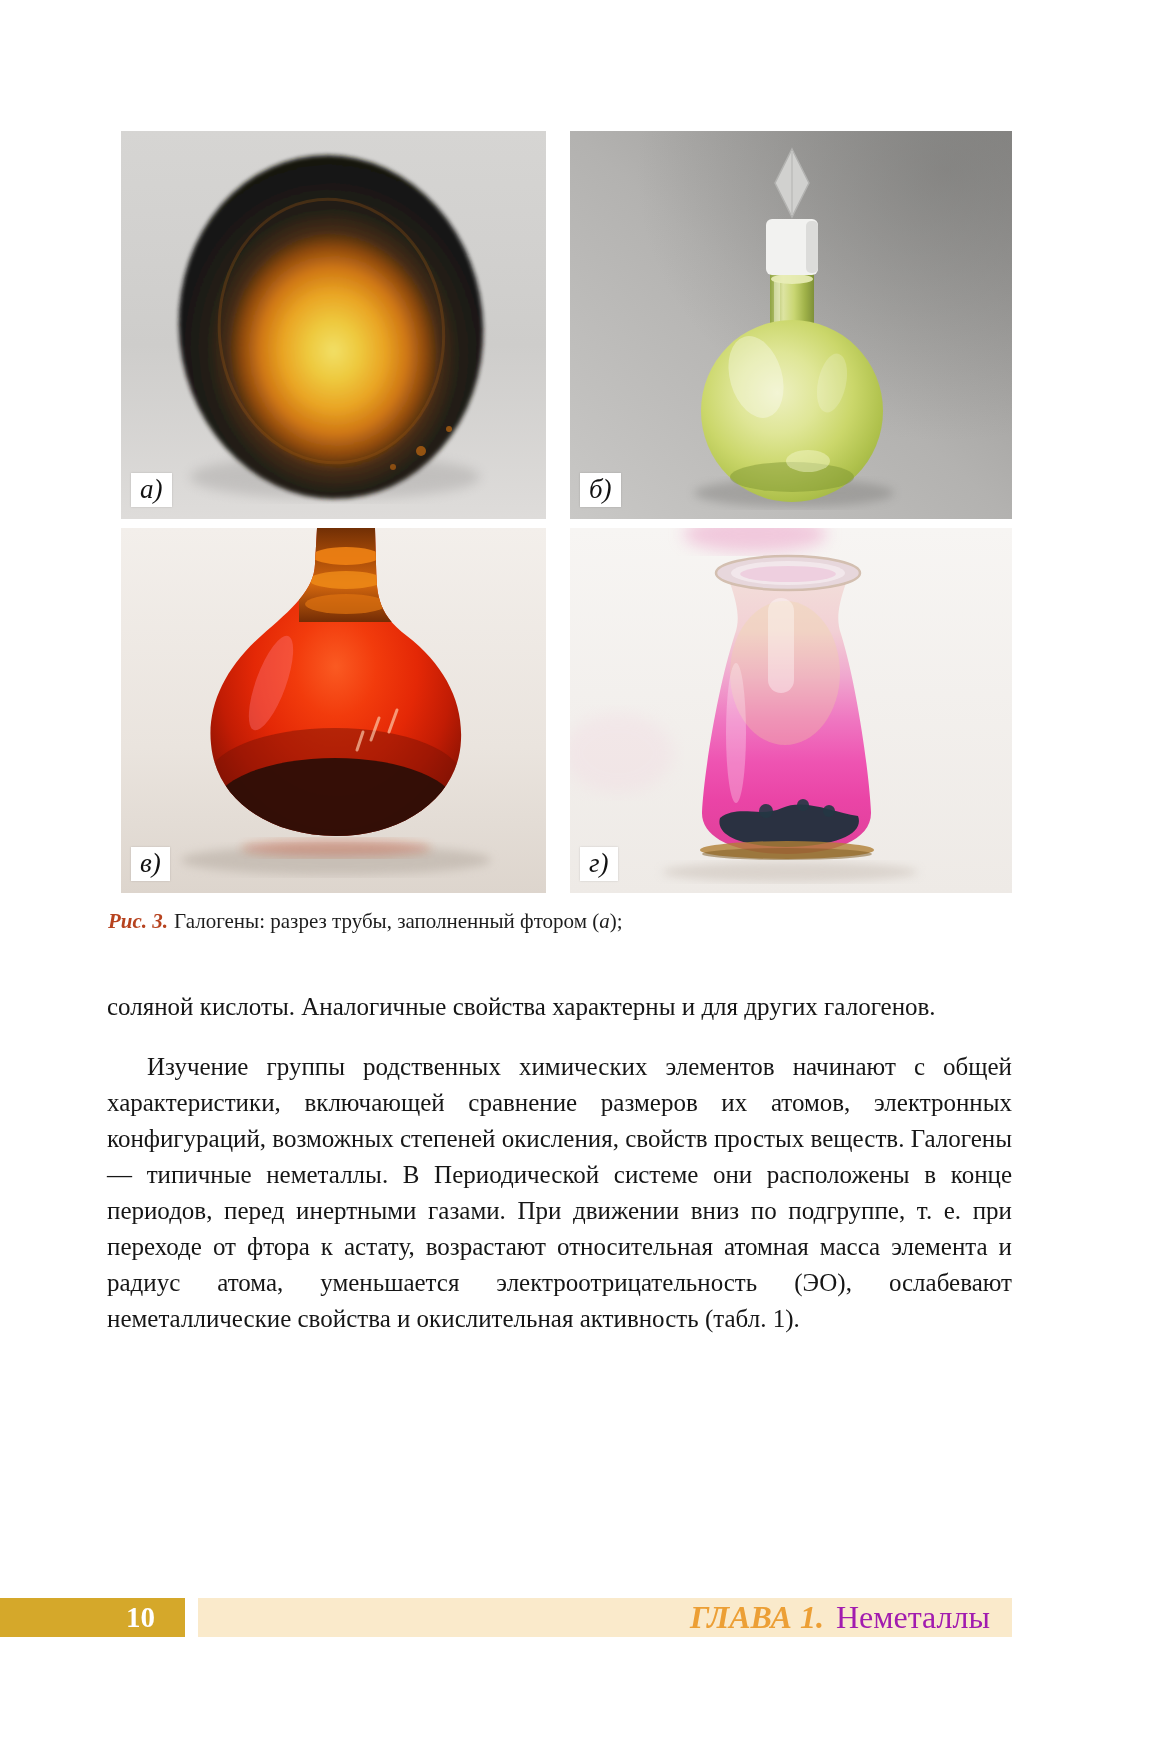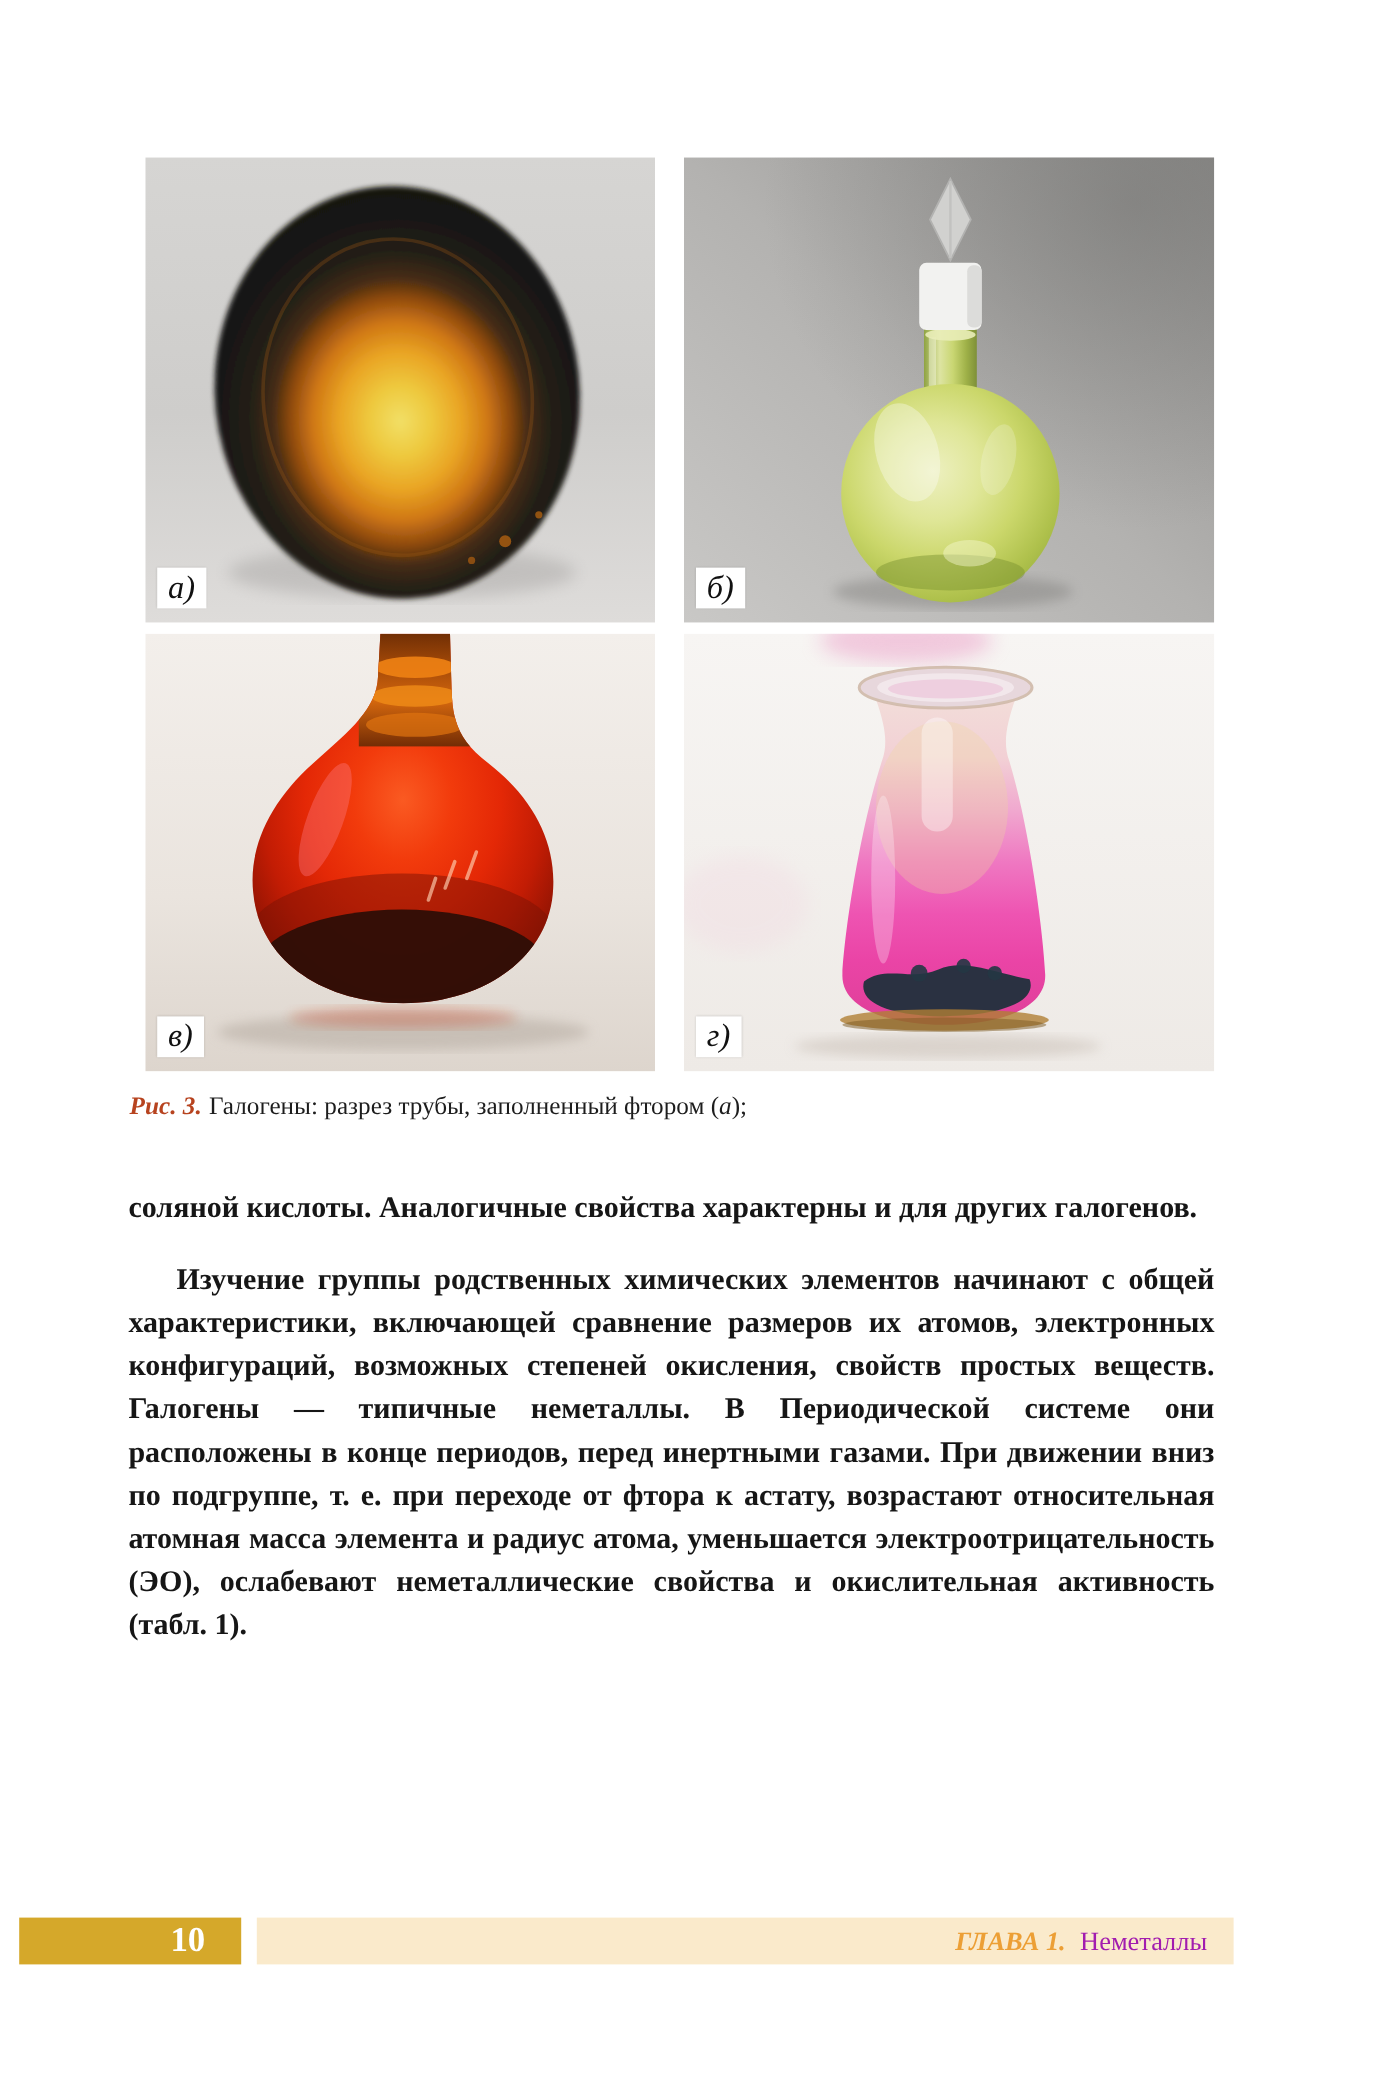--- a/index.html
+++ b/index.html
@@ -37,38 +37,38 @@
     font-weight:bold;font-style:italic;color:#b7431f;
     padding-right:6px;
   }
   .caption i{font-style:italic;}
   
   .bodytext{
     position:absolute;left:107px;top:989px;width:905px;
     font-size:25px;line-height:36px;color:#161616;
     text-align:justify;
   }
-  .bodytext p{margin:0;font-weight:bold;}
+  .bodytext p{margin:0;}
   .bodytext p.indent{text-indent:40px;margin-top:24px;}
   
   .footer{
-    position:absolute;left:16px;top:1598px;width:1012px;height:39px;
+    position:absolute;left:0;top:1598px;width:1012px;height:39px;
     display:flex;align-items:stretch;gap:13px;
   }
   .pagenum-box{
     width:185px;background:#d5a82a;
     display:flex;align-items:center;justify-content:flex-end;
     padding-right:30px;box-sizing:border-box;
   }
   .pagenum{color:#ffffff;font-weight:bold;font-size:29px;}
   .chapter-bar{
     flex:1;background:#faeacb;
     display:flex;align-items:center;justify-content:flex-end;
     padding-right:22px;box-sizing:border-box;
-    font-size:22px;white-space:nowrap;
+    font-size:32px;white-space:nowrap;
   }
   .chapter-label{
     font-weight:bold;font-style:italic;color:#ec9f35;
     margin-right:12px;
   }
   .chapter-title{color:#a21caf;}
 </style>
 </head>
 <body>
 

